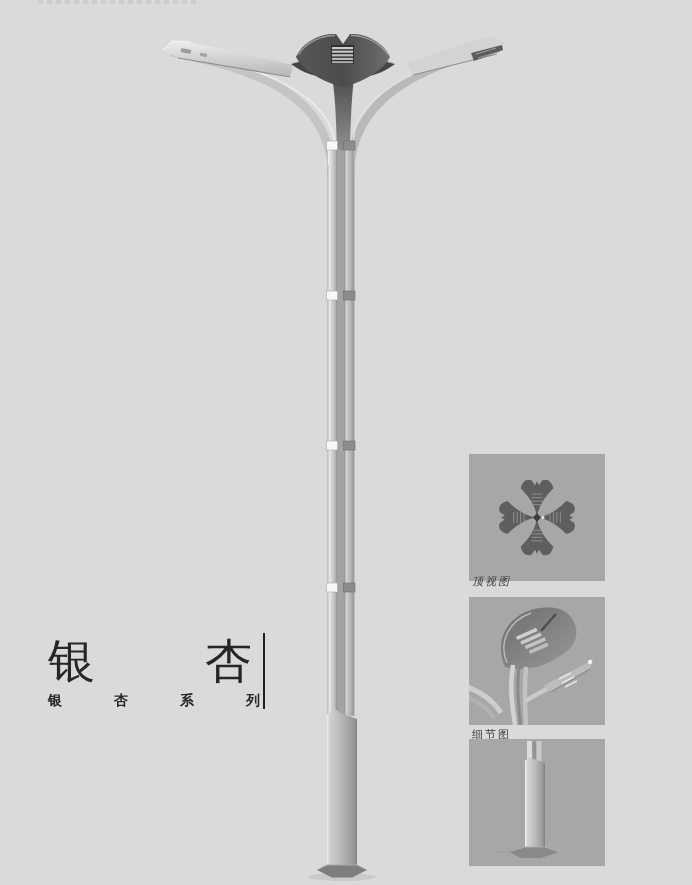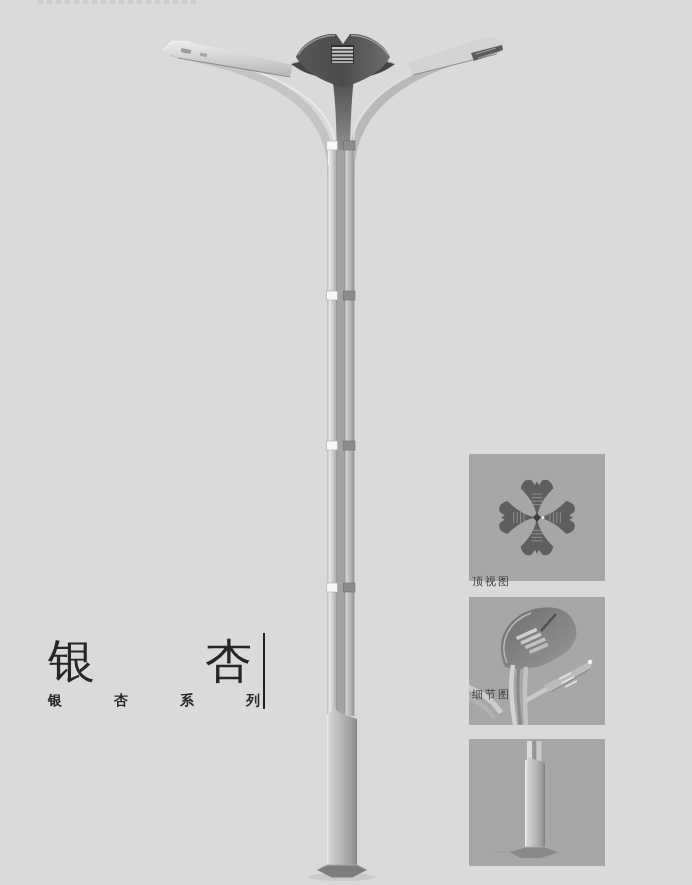--- a/index.html
+++ b/index.html
@@ -35,22 +35,22 @@
   
   .panel{position:absolute;left:469px;width:136px;background:#a7a7a7;}
   .panel svg{display:block;}
   .panel-1{top:454px;height:127px;}
   .panel-2{top:597px;height:128px;}
   .panel-3{top:739px;height:127px;}
   .panel-label{
     position:absolute;left:472px;
     font-size:11px;color:#3c3c3c;letter-spacing:2px;
   }
-  .panel-label-1{top:574px;}
-  .panel-label-2{top:687px;}
+  .panel-label-1{top:574px;font-style:italic;}
+  .panel-label-2{top:727px;}
 </style>
 </head>
 <body>
 
 <div class="page">
 
   <div class="cropped-top-text"></div>
 
   <svg class="lamp-svg" width="692" height="885" viewBox="0 0 692 885">
     <defs>

